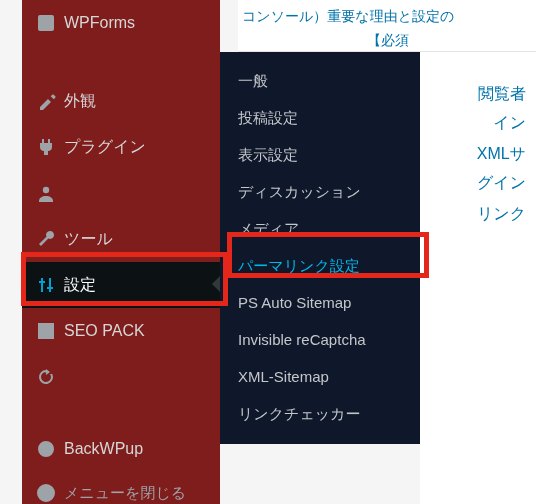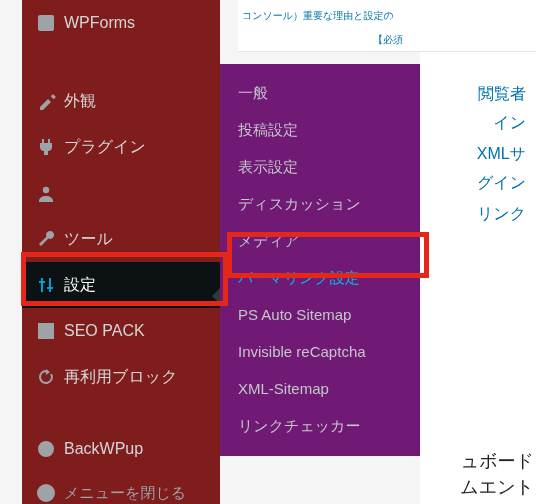--- a/index.html
+++ b/index.html
@@ -86,23 +86,23 @@
 
   .highlight-box {
     position: absolute;
     border: 5px solid #e5261b;
     pointer-events: none;
   }
 
   .submenu {
     position: absolute;
     left: 220px;
-    top: 64px;
+    top: 52px;
     width: 200px;
-    background: #701a75;
+    background: #0f172a;
     color: #c7c7c7;
     padding: 10px 0 12px 0;
   }
   .submenu::before {
     content: "";
     position: absolute;
     left: -8px;
     top: 224px;
     width: 0;
     height: 0;
@@ -124,21 +124,21 @@
 
   .page-content {
     position: absolute;
     left: 238px;
     top: 0;
     right: 0;
     height: 52px;
     background: #fff;
     border-bottom: 1px solid #e4e4e4;
     color: #0073aa;
-    font-size: 10px;
+    font-size: 14px;
     line-height: 24px;
     padding: 4px 2px 0 4px;
     overflow: hidden;
     white-space: nowrap;
   }
   .page-content .line2 {
     text-align: center;
   }
 
   .page-bg {
@@ -181,24 +181,20 @@
 
   <div class="page-bg">
     <div style="height:28px"></div>
     <div class="page-link">閲覧者</div>
     <div class="page-link">イン</div>
     <div style="height:2px"></div>
     <div class="page-link">XMLサ</div>
     <div class="page-link">グイン</div>
     <div style="height:2px"></div>
     <div class="page-link">リンク</div>
-    <div class="page-bottom">
-      <div>ュボード</div>
-      <div>ムエント</div>
-    </div>
   </div>
 
   <div class="sidebar">
     <div class="menu-item">
       <span class="icon">
         <svg viewBox="0 0 20 20">
             <rect x="3" y="3" width="14" height="14" rx="1" fill="none" stroke="#9ea3a8" stroke-width="2"></rect>
             <rect x="6" y="6" width="8" height="1.5"></rect>
             <rect x="6" y="9.2" width="8" height="1.5"></rect>
             <rect x="6" y="12.4" width="5" height="1.5"></rect>
@@ -260,21 +256,20 @@
           </svg>
       </span>
       <span class="menu-label">SEO PACK</span>
     </div>
     <div class="menu-item">
       <span class="icon">
         <svg viewBox="0 0 20 20">
             <path d="M10 3a7 7 0 1 0 6.3 4H14a5 5 0 1 1-4-2V2l4 3-4 3V6a4 4 0 0 0 0 0z"></path>
           </svg>
       </span>
-      <span class="menu-label">再利用ブロック</span>
     </div>
     <div style="height:26px"></div>
     <div class="menu-item">
       <span class="icon">
         <svg viewBox="0 0 20 20">
             <circle cx="10" cy="10" r="7" fill="none" stroke="#9ea3a8" stroke-width="2"></circle>
             <circle cx="10" cy="10" r="2.5"></circle>
           </svg>
       </span>
       <span class="menu-label">BackWPup</span>

